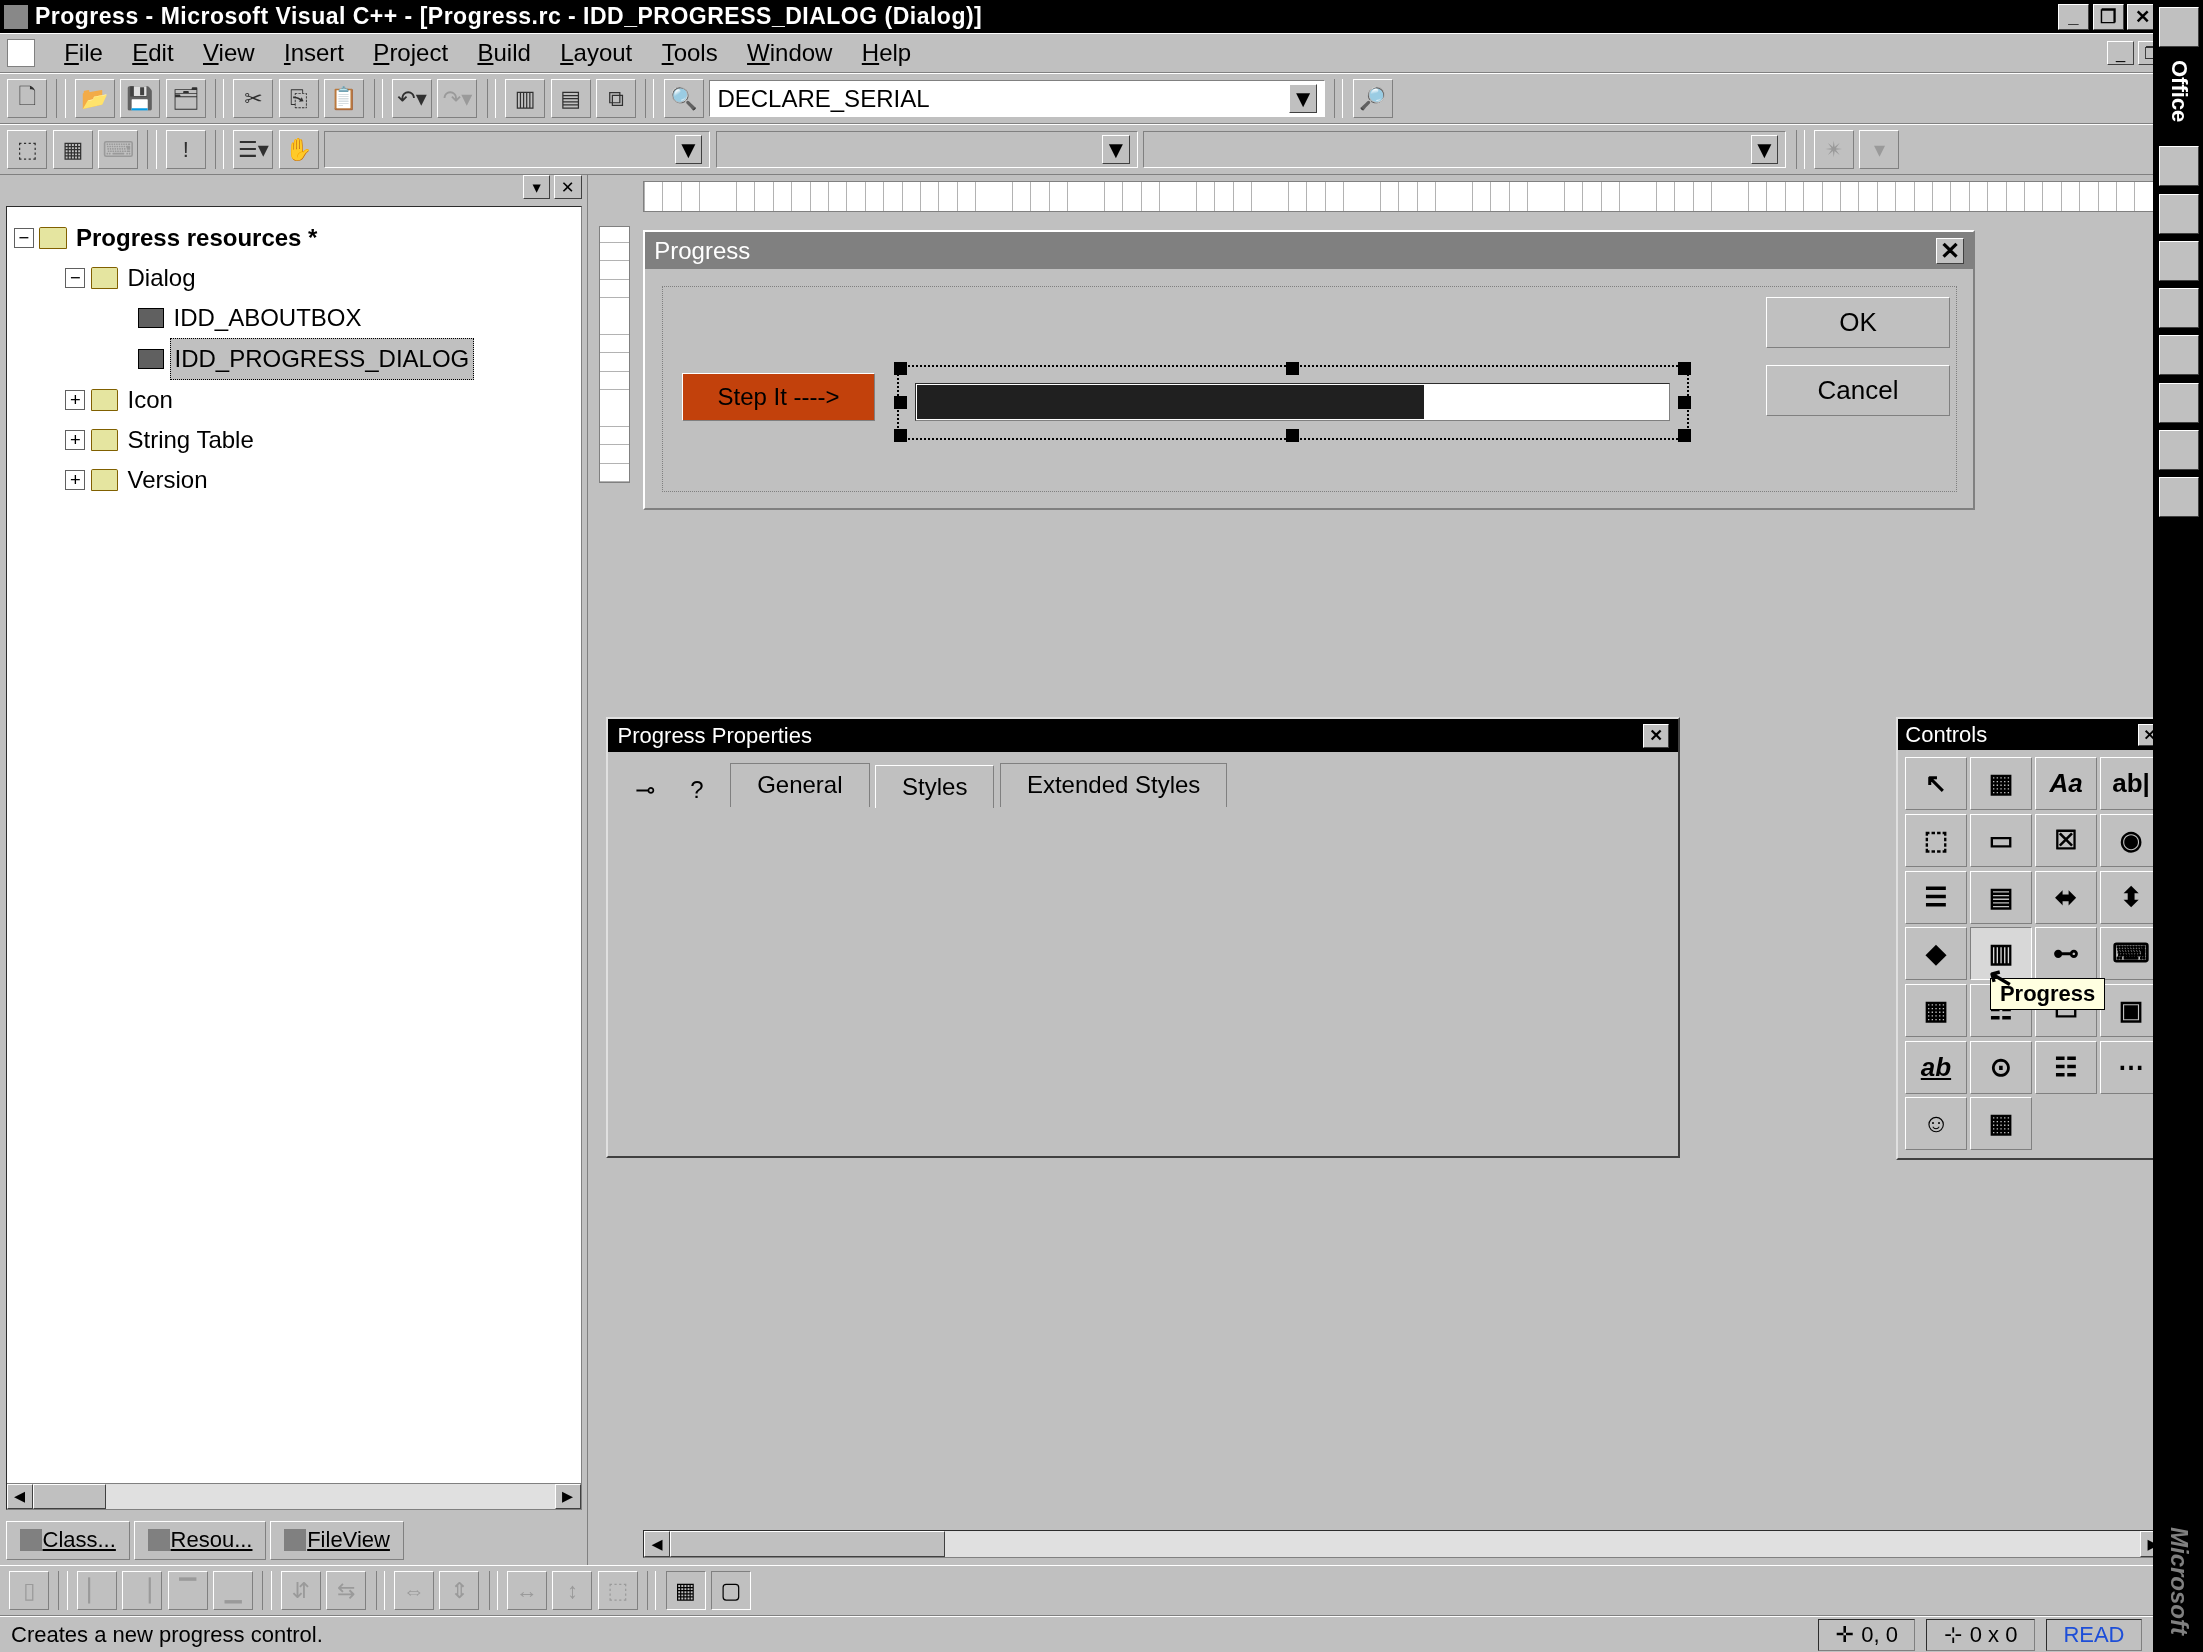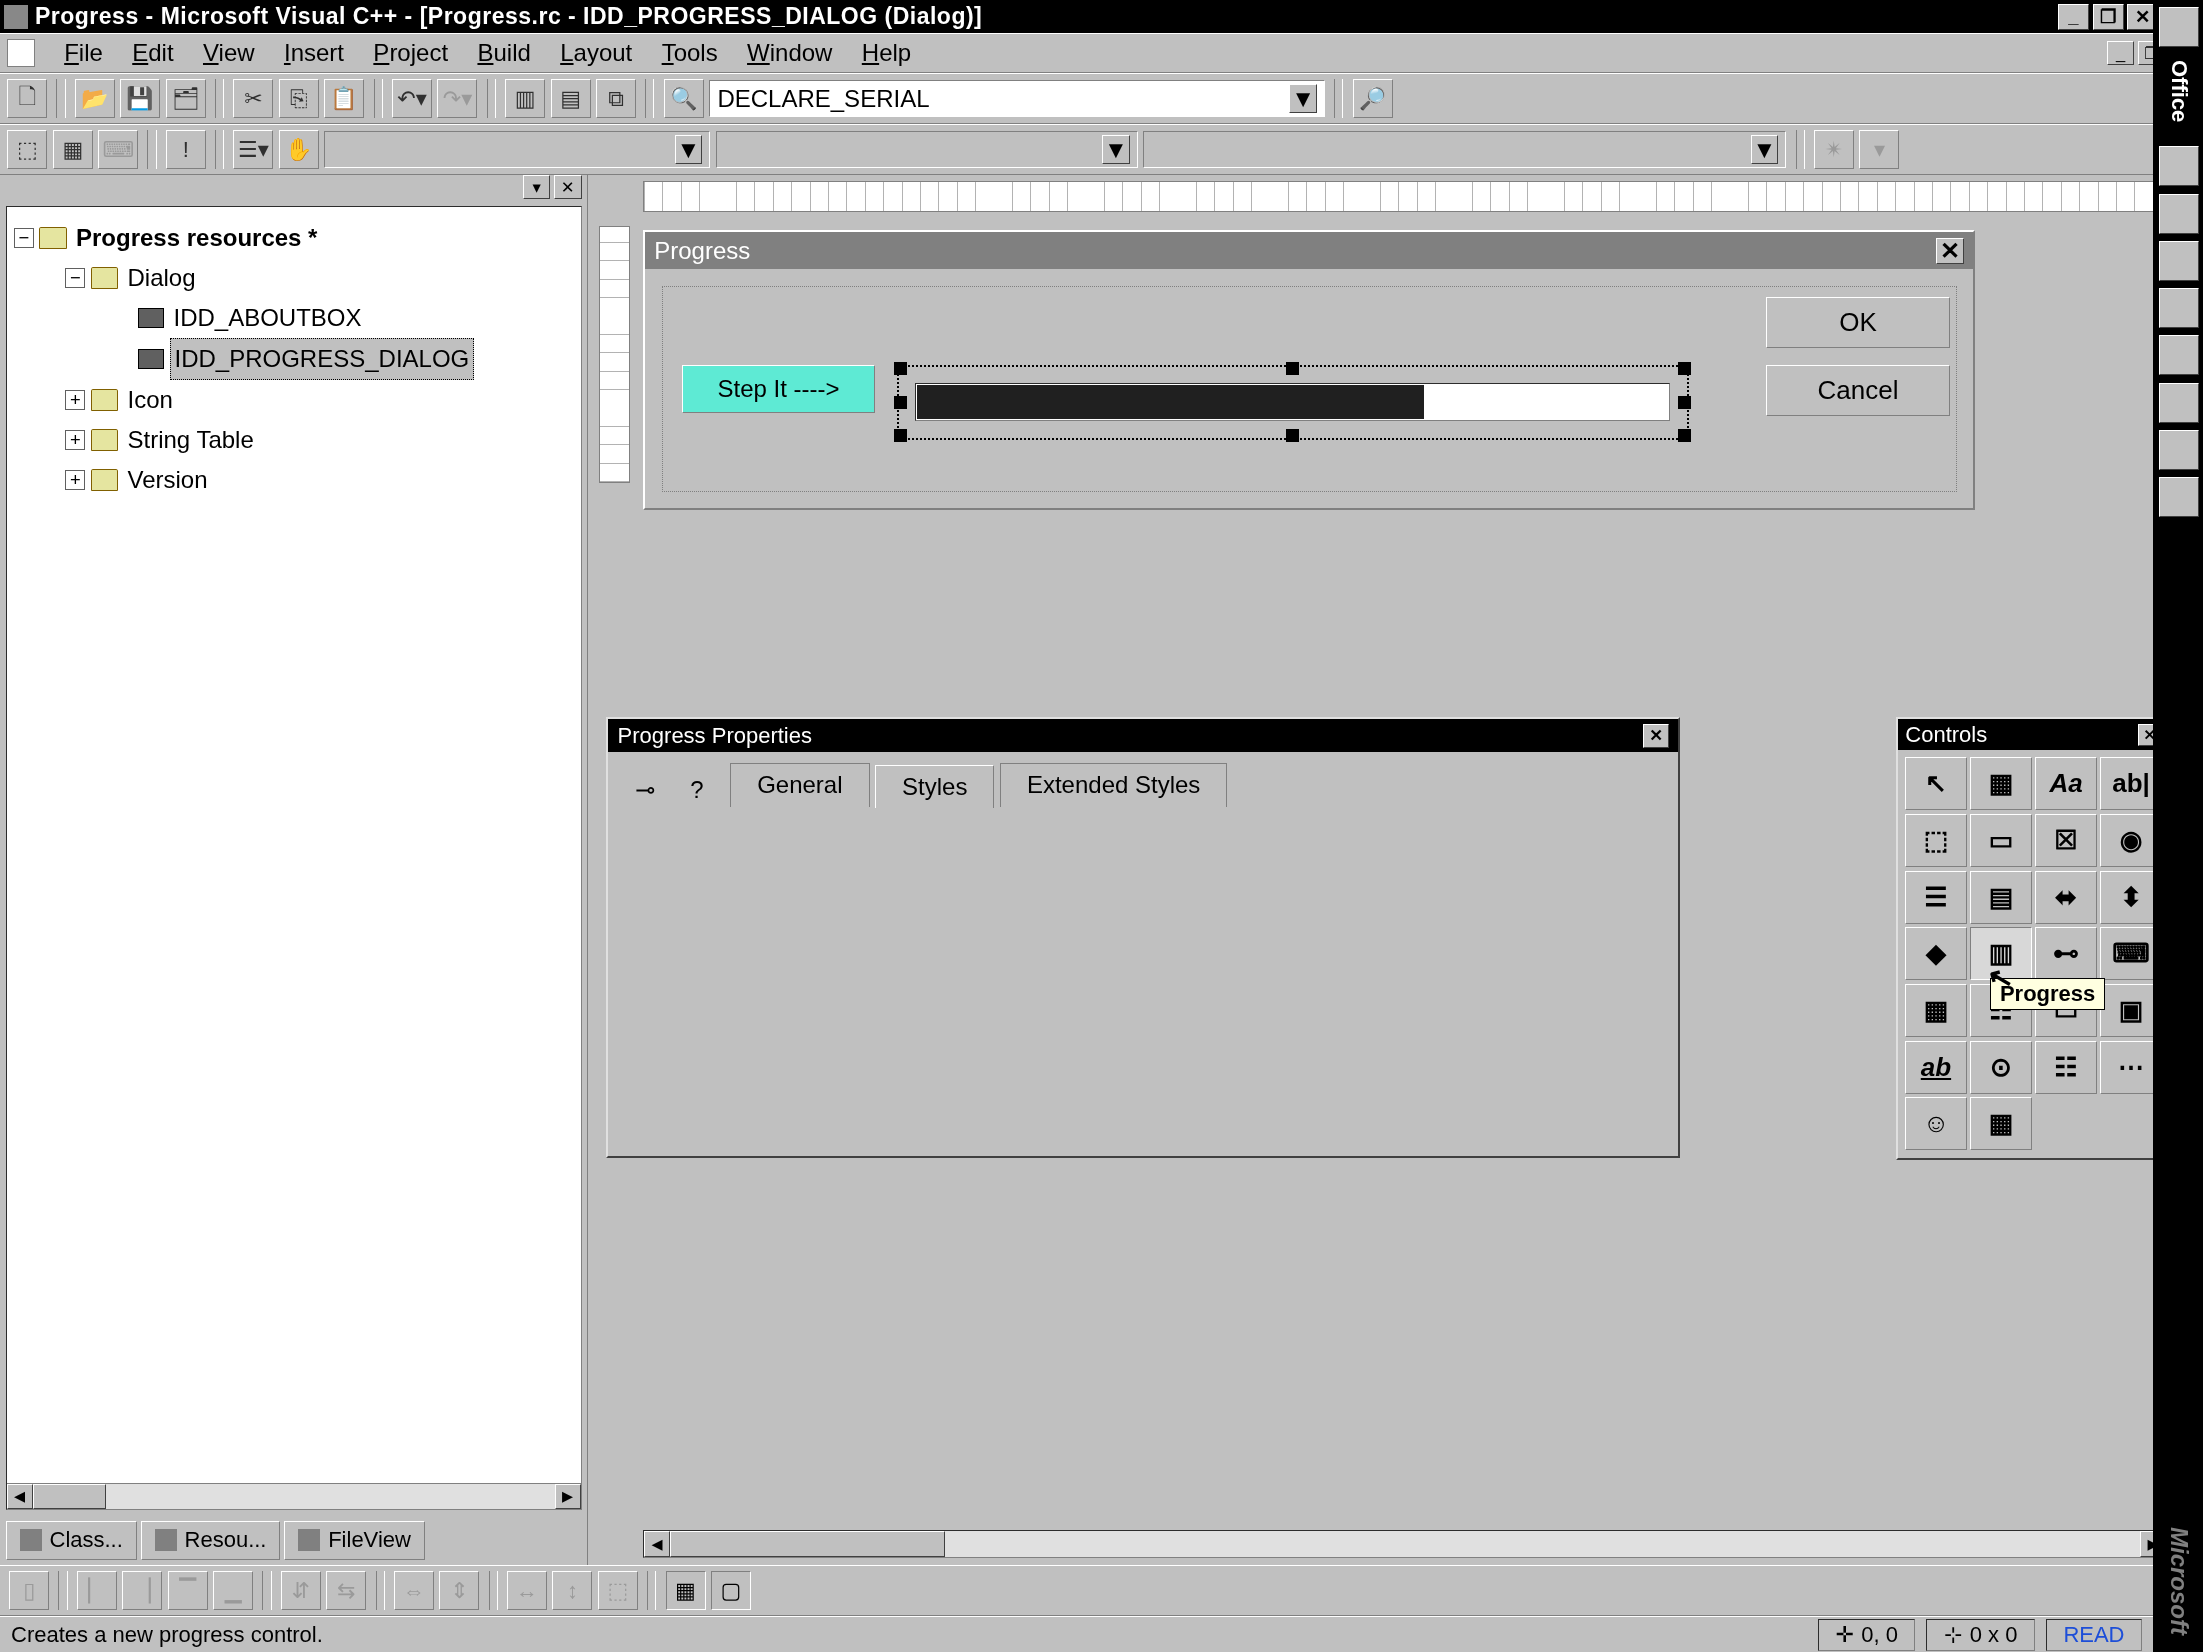--- a/index.html
+++ b/index.html
@@ -45,42 +45,42 @@
 .tree .dlg-ico { width:26px; height:20px; background:#606060; border:0.9px solid #000; display:inline-block; }
 .tree .lbl { padding:0 3.7px; }
 .tree .sel { background:#c0c0c0; border:0.9px dotted #000; }
 .tree-scroll-h { height:26px; background:#c0c0c0; border-top:1.8px solid #808080; display:flex; }
 .tree-scroll-h .sbtn { width:26px; background:#c0c0c0; border:1.8px solid #fff; border-right-color:#404040; border-bottom-color:#404040; display:flex;align-items:center;justify-content:center;}
 .tree-scroll-h .thumb { flex:0 0 73px; background:#c0c0c0; border:1.8px solid #fff; border-right-color:#404040; border-bottom-color:#404040;}
 .tree-scroll-h .track { flex:1; background:#e0e0e0; }
 
 
 .left-tabs { display:flex; gap:3.7px; padding:5.5px; background:#c0c0c0; }
-.left-tab { display:flex; align-items:center; gap:8px; padding:5.5px 13px; background:#c0c0c0; border:1.8px solid #fff; border-right-color:#808080; border-bottom-color:#808080; font-size:22px; }
+.left-tab { display:flex; align-items:center; gap:1px; padding:5.5px 13px; background:#c0c0c0; border:1.8px solid #fff; border-right-color:#808080; border-bottom-color:#808080; font-size:22px;text-decoration:underline; }
 .left-tab .ico { width:22px; height:22px; background:#808080; display:inline-block; }
 
 
 .design { flex:1; position:relative; background:#c0c0c0; overflow:hidden; }
 .ruler-h { position:absolute; top:5.5px; left:55px; right:37px; height:31px; background:#fff; border:1.8px solid #808080; }
 .ruler-h::after{content:"";position:absolute;inset:0;background:repeating-linear-gradient(90deg,#000 0 0.9px,transparent 0.9px 18.4px);opacity:.3;}
 .ruler-v { position:absolute; top:51px; left:11px; width:31px; height:257px; background:#fff; border:1.8px solid #808080; }
 .ruler-v::after{content:"";position:absolute;inset:0;background:repeating-linear-gradient(0deg,#000 0 0.9px,transparent 0.9px 18.4px);opacity:.3;}
 
 .scrollbar-h { position:absolute; bottom:7.3px; left:55px; right:37px; height:27.5px; background:#e0e0e0; border:1.8px inset #808080; display:flex; }
 .scrollbar-h .sbtn{width:26px;background:#c0c0c0;border:1.8px solid #fff;border-right-color:#404040;border-bottom-color:#404040;display:flex;align-items:center;justify-content:center;}
 .scrollbar-h .thumb{width:275px;background:#c0c0c0;border:1.8px solid #fff;border-right-color:#404040;border-bottom-color:#404040;}
 .scrollbar-h .track{flex:1;}
 
 
 .dlg { position:absolute; top:55px; left:55px; width:1332px; background:#c0c0c0; border:2.8px solid #808080; border-top-color:#fff; border-left-color:#fff; }
 .dlg-title { height:37px; background:#808080; color:#fff; display:flex; align-items:center; padding:0 9.2px; font-size:24px; }
 .dlg-title .x { margin-left:auto; width:27.5px; height:26px; background:#c0c0c0; border:1.8px solid #fff; border-right-color:#404040; border-bottom-color:#404040; color:#000; display:flex;align-items:center;justify-content:center;font-weight:bold;}
 .dlg-body { position:relative; height:239px; padding:18.4px; }
 .dlg-body .dotted-frame { position:absolute; inset:16.5px; border:1.8px dotted #808080; }
-.step-btn { position:absolute; left:37px; top:96px; width:193px; height:48px; background:#5eead4; border:1.8px solid #fff; border-right-color:#808080; border-bottom-color:#808080; display:flex;align-items:center;justify-content:center;font-size:24px;}
+.step-btn { position:absolute; left:37px; top:104px; width:193px; height:48px; background:#c2410c; border:1.8px solid #fff; border-right-color:#808080; border-bottom-color:#808080; display:flex;align-items:center;justify-content:center;font-size:24px;}
 .progress-ctrl { position:absolute; left:257px; top:101px; width:781px; height:64px; background:#c0c0c0; }
 .progress-ctrl .bar { position:absolute; inset:13px; background:#fff; border:1.8px inset #808080; }
 .progress-ctrl .fill { position:absolute; top:14.7px; left:14.7px; bottom:14.7px; width:65%; background:#202020; }
 .progress-ctrl .sel-dots { position:absolute; inset:-5.5px; border:2.8px dotted #000; }
 .handle { width:13px; height:13px; background:#000; position:absolute; }
 .ok-btn,.cancel-btn { position:absolute; right:23px; width:184px; height:51px; background:#c0c0c0; border:1.8px solid #fff; border-right-color:#808080; border-bottom-color:#808080; display:flex;align-items:center;justify-content:center;font-size:26px;}
 .ok-btn { top:27.5px; } .cancel-btn { top:96px; }
 
 
 .props { position:absolute; top:542px; left:18.4px; width:1074px; height:441px; background:#c0c0c0; border:2.8px solid #404040; border-top-color:#e0e0e0; border-left-color:#e0e0e0; }

